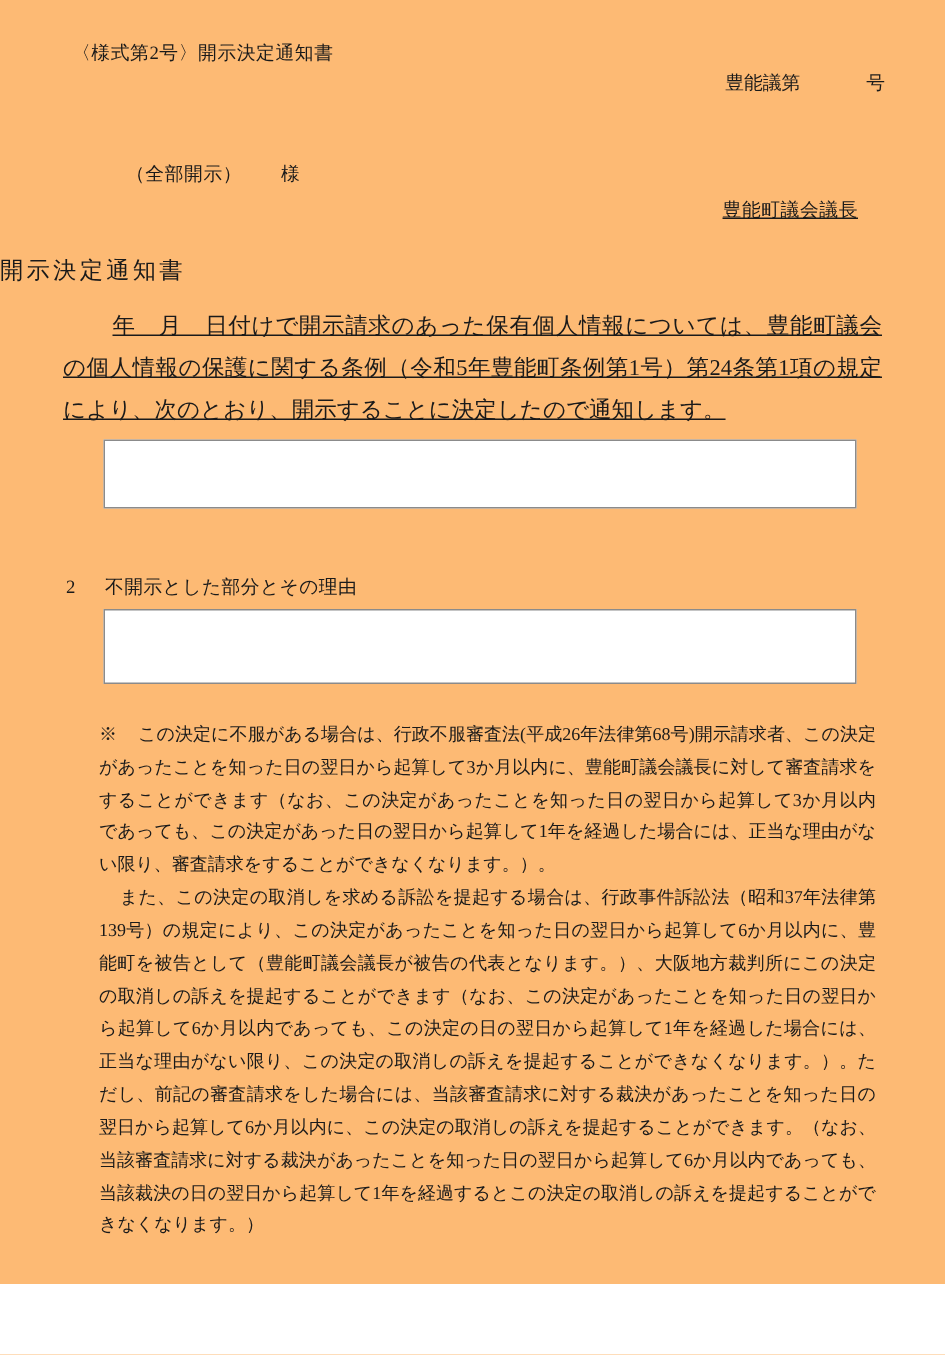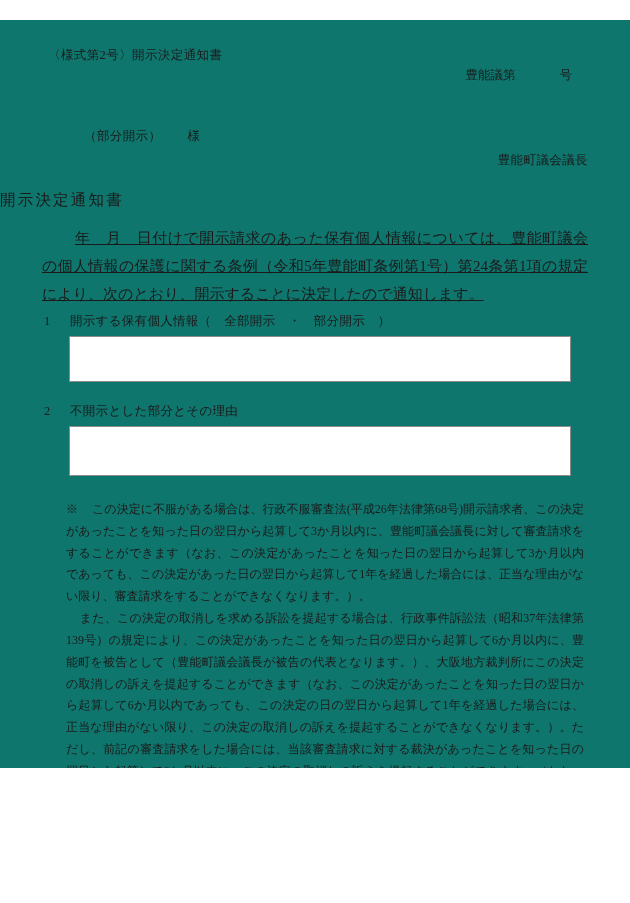--- a/index.html
+++ b/index.html
@@ -9,38 +9,37 @@
     background: #ffffff;
   }
   body {
     font-family: "Liberation Serif", "DejaVu Serif", serif;
     color: #1a1a1a;
     -webkit-font-smoothing: antialiased;
   }
   .page {
     position: relative;
     width: 630px;
-    height: 748px;
-    background: #0f766e;
+    height: 856px;
+    background: #fdba74;
     overflow: hidden;
-    margin-top: 20px;
   }
 
   
   .form-no {
     position: absolute;
     left: 48px;
     top: 27px;
     font-size: 12.5px;
     letter-spacing: 0.4px;
     white-space: nowrap;
   }
   .doc-number-block {
     position: absolute;
-    right: 58px;
+    right: 40px;
     top: 45px;
     font-size: 12.5px;
     text-align: left;
     line-height: 1.75;
     white-space: nowrap;
   }
   .doc-number-block .row {
     display: block;
   }
   .doc-number-block .gap-wide {
@@ -59,25 +58,26 @@
     font-size: 12.5px;
     white-space: nowrap;
     letter-spacing: 0.4px;
   }
   .addressee .honorific {
     display: inline-block;
     margin-left: 26px;
   }
   .issuer {
     position: absolute;
-    right: 42px;
+    right: 58px;
     top: 132px;
     font-size: 12.5px;
     white-space: nowrap;
     letter-spacing: 0.4px;
+    text-decoration: underline;
   }
 
   
   .doc-title {
     position: absolute;
     left: 0;
     right: 0;
     top: 170px;
     text-align: left;
     font-size: 15.5px;
@@ -160,30 +160,29 @@
 <body>
 
 <div class="page">
 
   <div class="form-no">〈様式第2号〉開示決定通知書</div>
 
   <div class="doc-number-block">
     <span class="row"><span>豊能議第</span><span class="gap-wide"></span><span>号</span></span>
   </div>
 
-  <div class="addressee"><span>（部分開示）</span><span class="honorific">様</span></div>
+  <div class="addressee"><span>（全部開示）</span><span class="honorific">様</span></div>
 
   <div class="issuer">豊能町議会議長</div>
 
   <div class="doc-title">開示決定通知書</div>
 
   <div class="lead">年　月　日付けで開示請求のあった保有個人情報については、豊能町議会の個人情報の保護に関する条例（令和5年豊能町条例第1号）第24条第1項の規定により、次のとおり、開示することに決定したので通知します。</div>
 
   <div class="section sec1">
-    <div class="sec-head"><span class="num">1</span><span>開示する保有個人情報（　全部開示　・　部分開示　）</span></div>
     <div class="sec-box"></div>
   </div>
 
   <div class="section sec2">
     <div class="sec-head"><span class="num">2</span><span>不開示とした部分とその理由</span></div>
     <div class="sec-box"></div>
   </div>
 
   <div class="note">
     <p class="hang"><span class="mark">※</span><span>この決定に不服がある場合は、行政不服審査法(平成26年法律第68号)開示請求者、この決定があったことを知った日の翌日から起算して3か月以内に、豊能町議会議長に対して審査請求をすることができます（なお、この決定があったことを知った日の翌日から起算して3か月以内であっても、この決定があった日の翌日から起算して1年を経過した場合には、正当な理由がない限り、審査請求をすることができなくなります。）。</span></p>

